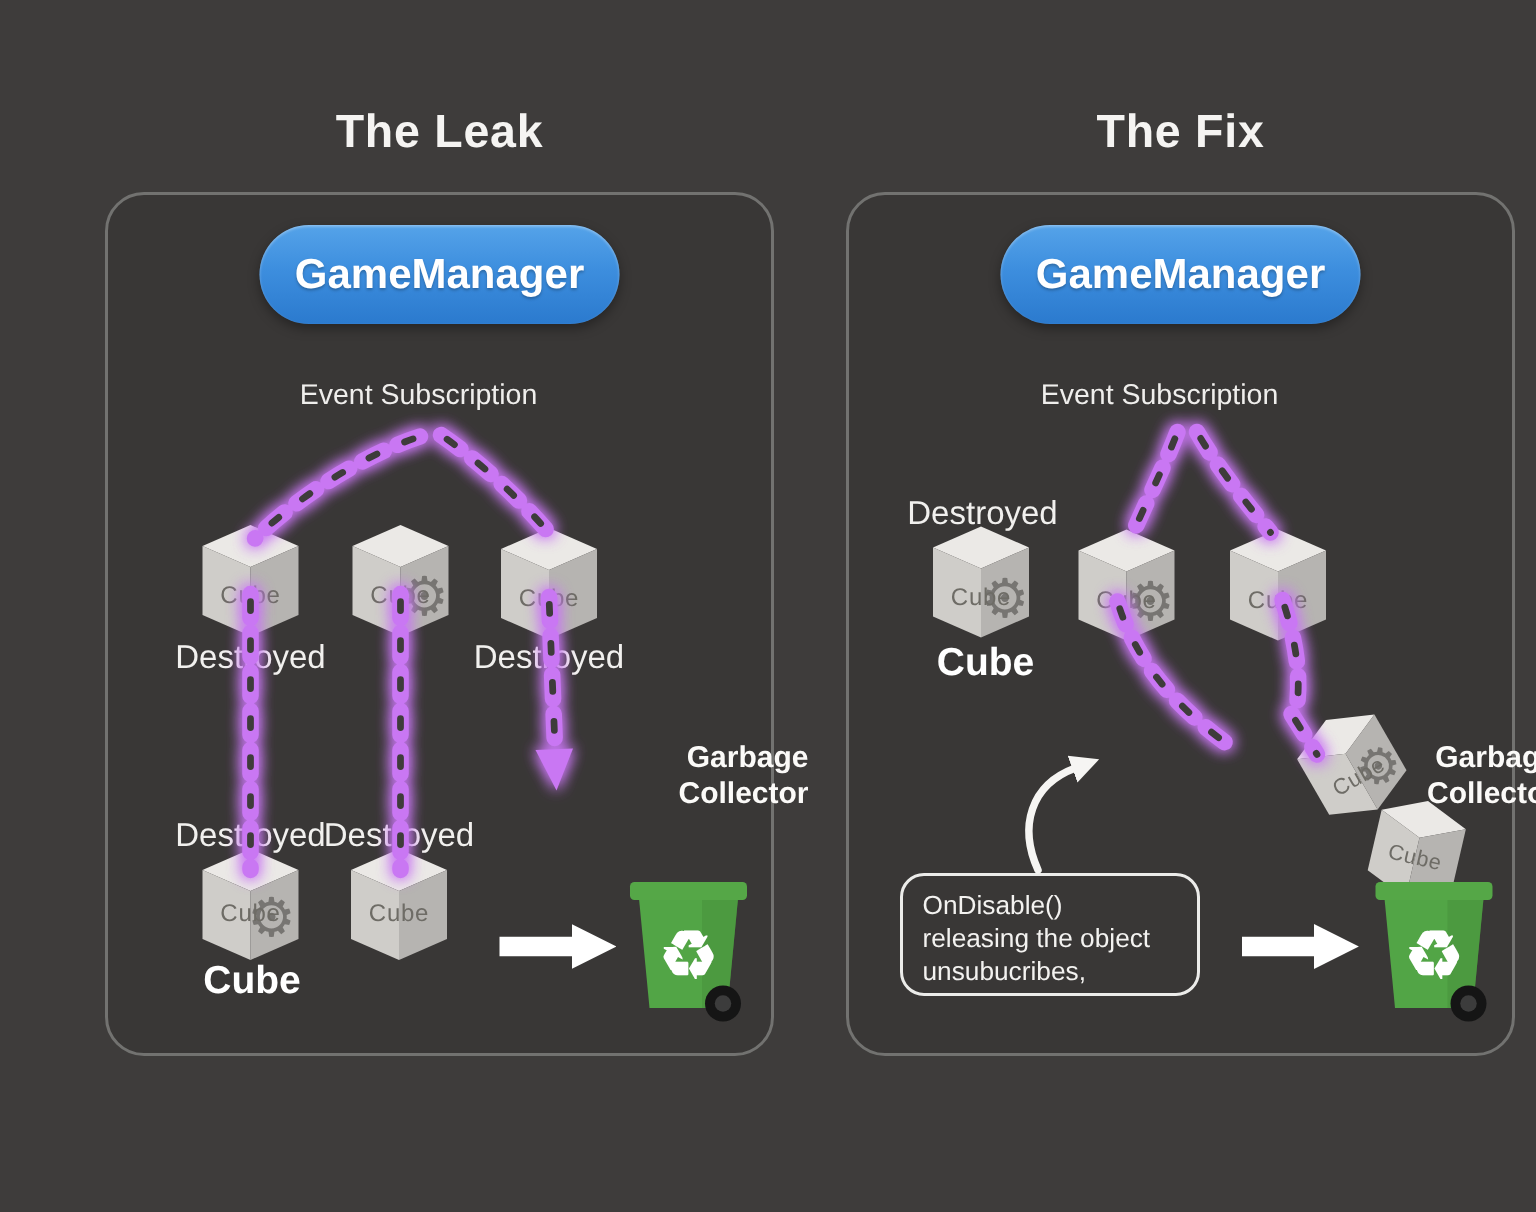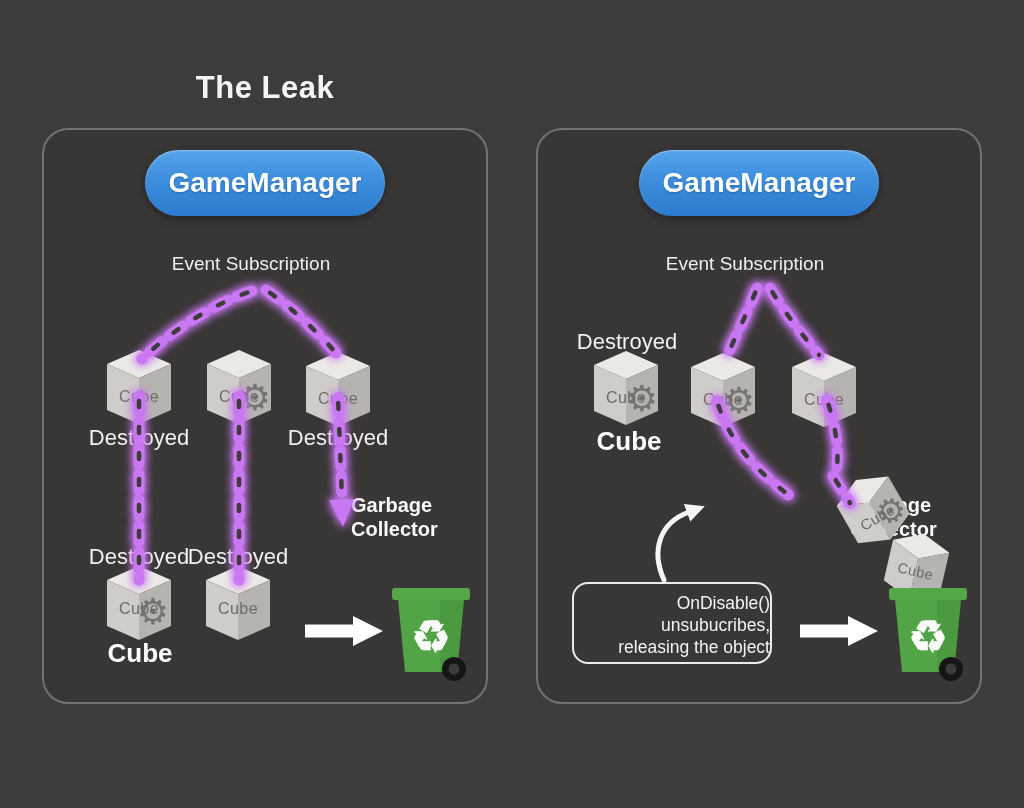--- a/index.html
+++ b/index.html
@@ -1,21 +1,21 @@
 <!DOCTYPE html>
 <html><head>
 <meta charset="utf-8">
 <style>
   html,body{margin:0;padding:0;}
   body{
     width:1024px;height:808px;position:relative;overflow:hidden;
     background:#3e3c3b;
     font-family:"Liberation Sans", sans-serif;
   }
-  .stage{position:absolute;inset:0;}
+  .stage{position:absolute;inset:0;margin-left:28px;}
   .panel{
     position:absolute;top:128px;width:446px;height:576px;
     border:2px solid #727270;border-radius:26px;
     background:rgba(0,0,0,0.08);box-sizing:border-box;
   }
   #panelL{left:42px;}
   #panelR{left:536px;}
   .title{
     position:absolute;top:70px;width:446px;text-align:center;
     color:#f5f4f2;font-size:31px;font-weight:bold;letter-spacing:.5px;
@@ -40,43 +40,44 @@
   #subR{left:536px;}
   .destroyed{
     position:absolute;width:140px;text-align:center;
     color:#f1f0ee;font-size:22px;
   }
   .caption{
     position:absolute;width:140px;text-align:center;
     color:#ffffff;font-size:26px;font-weight:bold;
   }
   .gc{
-    position:absolute;width:160px;text-align:left;
+    position:absolute;width:160px;text-align:right;
     color:#fbfaf8;font-size:20px;font-weight:bold;line-height:24px;
   }
   .note{
     position:absolute;left:572px;top:582px;width:200px;height:82px;
     border:2.5px solid #ececea;border-radius:16px;box-sizing:border-box;
-    padding:8px 0 0 13px;color:#f3f2f0;font-size:17.5px;line-height:22px;text-align:right;
+    padding:8px 0 0 13px;color:#f3f2f0;font-size:17.5px;line-height:22px;
   }
   svg.overlay{position:absolute;left:0;top:0;z-index:5;pointer-events:none;}
   svg text.cubeface{font-size:16px;fill:#6e6c66;text-anchor:middle;letter-spacing:.5px;}
   svg text.gear{font-size:36px;fill:#454340;opacity:.55;text-anchor:middle;}
   svg text.recycle{font-size:44px;fill:#ffffff;text-anchor:middle;font-weight:bold;}
   .chainO{fill:none;stroke:#c977f3;stroke-width:11;stroke-linecap:round;stroke-dasharray:16 10;}
   .chainI{fill:none;stroke:#3e3c3b;stroke-width:4.5;stroke-linecap:round;stroke-dasharray:6 20;stroke-dashoffset:-5;}
   .arrowFat{stroke:#ffffff;stroke-width:13;fill:none;}
   .arrowThin{stroke:#f6f5f3;stroke-width:5;fill:none;stroke-linecap:round;}
 </style>
 </head>
 <body>
 
 <div class="stage">
 
   <div class="title" id="titleL">The Leak</div>
+  <div class="title" id="titleR">The Fix</div>
 
   <div class="panel" id="panelL"></div>
   <div class="panel" id="panelR"></div>
 
   <div class="pill" id="pillL">
     <span>GameManager</span>
   </div>
   <div class="pill" id="pillR">
     <span>GameManager</span>
   </div>
@@ -97,22 +98,22 @@
     <div>Garbage</div>
     <div>Collector</div>
   </div>
   <div class="gc" style="left:850px;top:493px;">
     <div>Garbage</div>
     <div>Collector</div>
   </div>
 
   <div class="note">
     <div>OnDisable()</div>
+    <div>releasing the object</div>
     <div>unsubucribes,</div>
-    <div>releasing the object</div>
   </div>
 
   <svg class="overlay" width="1024" height="808" viewBox="0 0 1024 808">
     <defs>
       <filter id="glow" x="-40%" y="-40%" width="180%" height="180%">
         <feGaussianBlur in="SourceGraphic" stdDeviation="5" result="blur"></feGaussianBlur>
         <feMerge>
           <feMergeNode in="blur"></feMergeNode>
             <feMergeNode in="blur"></feMergeNode>
             <feMergeNode in="SourceGraphic"></feMergeNode>

